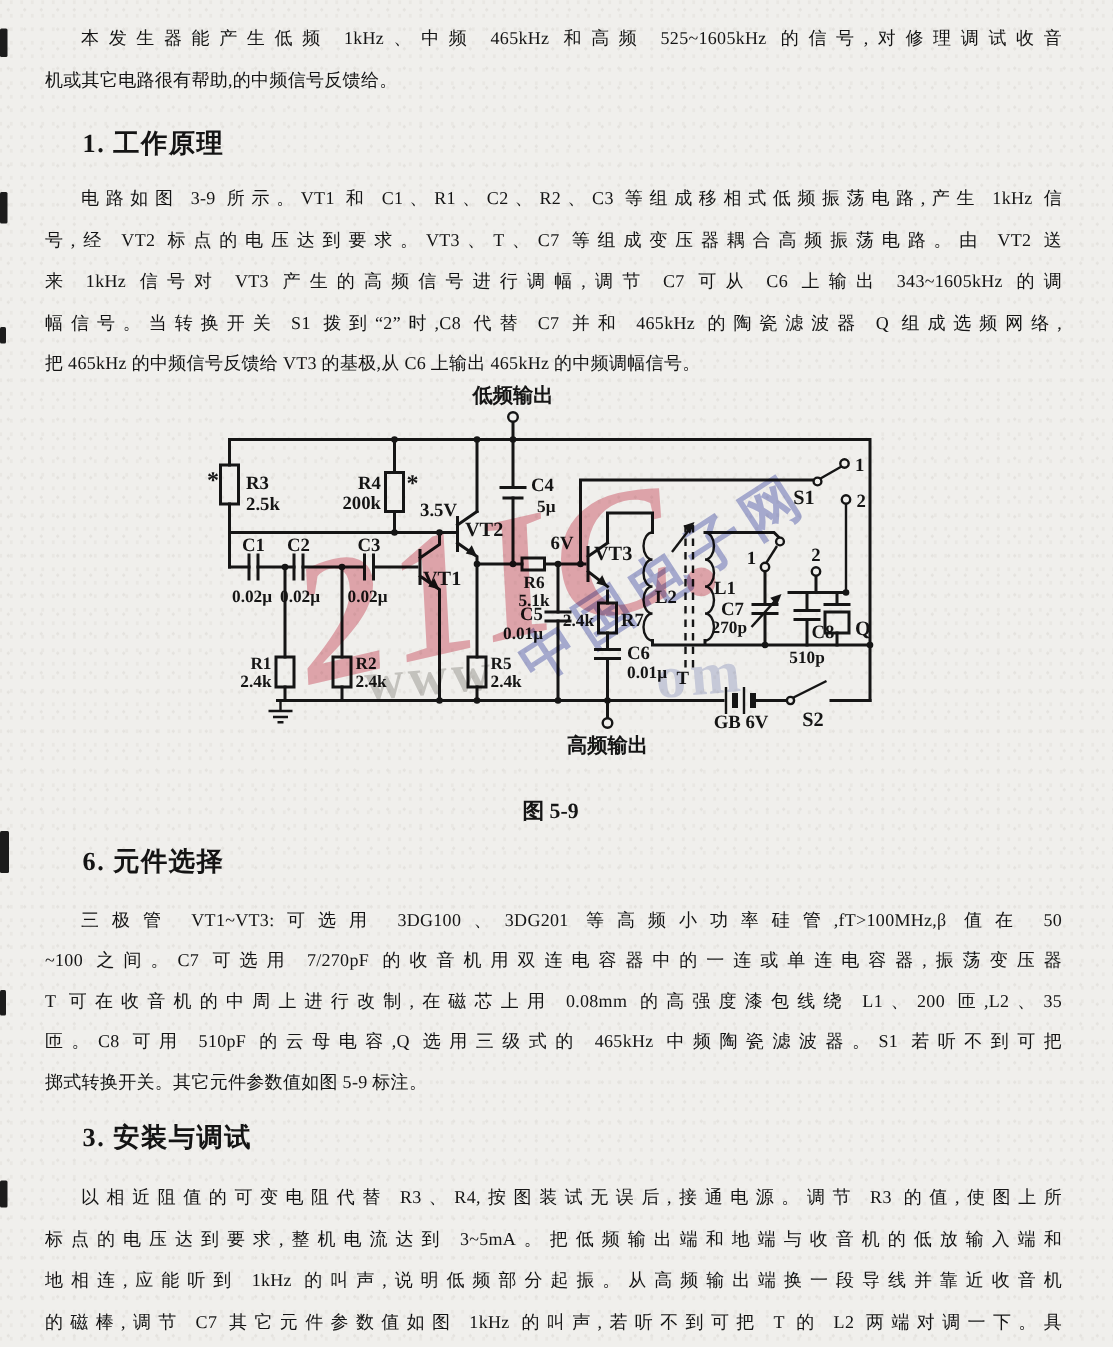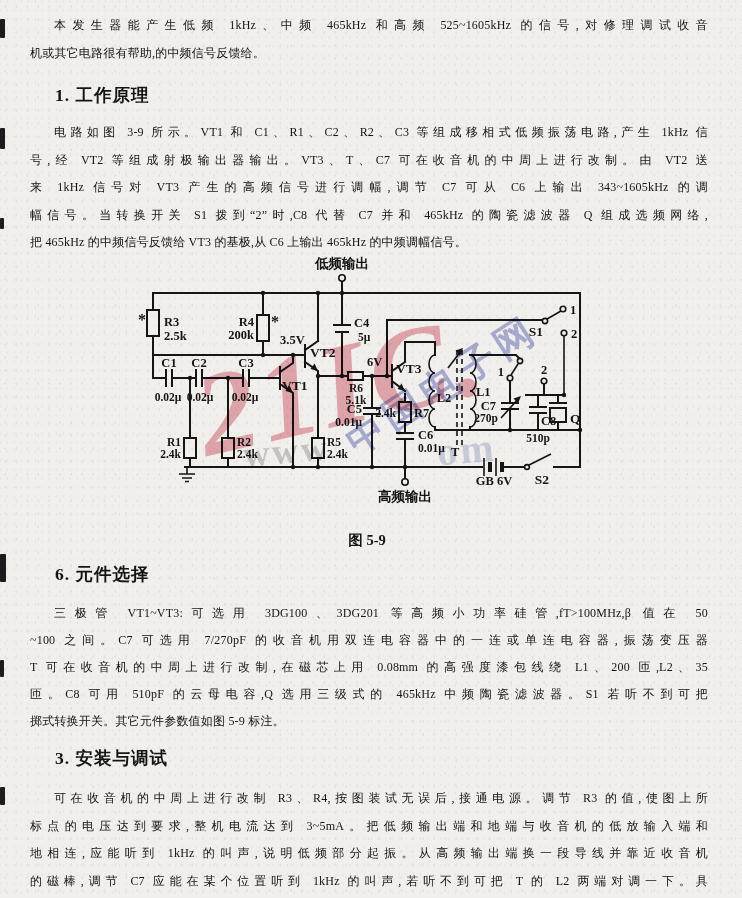--- a/index.html
+++ b/index.html
@@ -77,21 +77,21 @@
 <div class="edge-mark" style="top:554px;width:6px;height:28px;"></div>
 <div class="edge-mark" style="top:660px;width:4px;height:17px;"></div>
 <div class="edge-mark" style="top:787px;width:5px;height:18px;"></div>
 
 <div class="line j indent" style="top:12px">本发生器能产生低频 1kHz、中频 465kHz 和高频 525~1605kHz 的信号,对修理调试收音</div>
 <div class="line last" style="top:39.5px">机或其它电路很有帮助,的中频信号反馈给。</div>
 
 <div class="heading" style="top:83px">1. 工作原理</div>
 
 <div class="line j indent" style="top:119px">电路如图 3-9 所示。VT1 和 C1、R1、C2、R2、C3 等组成移相式低频振荡电路,产生 1kHz 信</div>
-<div class="line j" style="top:146.5px">号,经 VT2 等组成射极输出器输出。VT3、T、C7 可在收音机的中周上进行改制。由 VT2 送</div>
+<div class="line j" style="top:146.5px">号,经 VT2 标点的电压达到要求。VT3、T、C7 等组成变压器耦合高频振荡电路。由 VT2 送</div>
 <div class="line j" style="top:174px">来 1kHz 信号对 VT3 产生的高频信号进行调幅,调节 C7 可从 C6 上输出 343~1605kHz 的调</div>
 <div class="line j" style="top:201.5px">幅信号。当转换开关 S1 拨到“2”时,C8 代替 C7 并和 465kHz 的陶瓷滤波器 Q 组成选频网络,</div>
 <div class="line last" style="top:229px">把 465kHz 的中频信号反馈给 VT3 的基极,从 C6 上输出 465kHz 的中频调幅信号。</div>
 
 <svg id="circuit" width="520" height="295" viewBox="0 0 520 295">
   <g>
 
     <path class="wire" d="M23,38 H450 V212 M23,38 V55 M23,81 V123"></path>
 
     <path class="wire" d="M23,100 H175"></path>
@@ -314,16 +314,16 @@
 <div class="heading" style="top:562px">6. 元件选择</div>
 
 <div class="line j indent" style="top:600px">三极管 VT1~VT3:可选用 3DG100、3DG201 等高频小功率硅管,fT&gt;100MHz,β 值在 50</div>
 <div class="line j" style="top:627px">~100 之间。C7 可选用 7/270pF 的收音机用双连电容器中的一连或单连电容器,振荡变压器</div>
 <div class="line j" style="top:654px">T 可在收音机的中周上进行改制,在磁芯上用 0.08mm 的高强度漆包线绕 L1、200 匝,L2、35</div>
 <div class="line j" style="top:681px">匝。C8 可用 510pF 的云母电容,Q 选用三级式的 465kHz 中频陶瓷滤波器。S1 若听不到可把</div>
 <div class="line last" style="top:708px">掷式转换开关。其它元件参数值如图 5-9 标注。</div>
 
 <div class="heading" style="top:746px">3. 安装与调试</div>
 
-<div class="line j indent" style="top:785px">可在收音机的中周上进行改制 R3、R4,按图装试无误后,接通电源。调节 R3 的值,使图上所</div>
+<div class="line j indent" style="top:785px">以相近阻值的可变电阻代替 R3、R4,按图装试无误后,接通电源。调节 R3 的值,使图上所</div>
 <div class="line j" style="top:812.5px">标点的电压达到要求,整机电流达到 3~5mA。把低频输出端和地端与收音机的低放输入端和</div>
 <div class="line j" style="top:840px">地相连,应能听到 1kHz 的叫声,说明低频部分起振。从高频输出端换一段导线并靠近收音机</div>
-<div class="line j" style="top:867.5px">的磁棒,调节 C7 应能在某个位置听到 1kHz 的叫声,若听不到可把 T 的 L2 两端对调一下。具</div>
+<div class="line j" style="top:867.5px">的磁棒,调节 C7 其它元件参数值如图 1kHz 的叫声,若听不到可把 T 的 L2 两端对调一下。具</div>
 
 </body></html>

